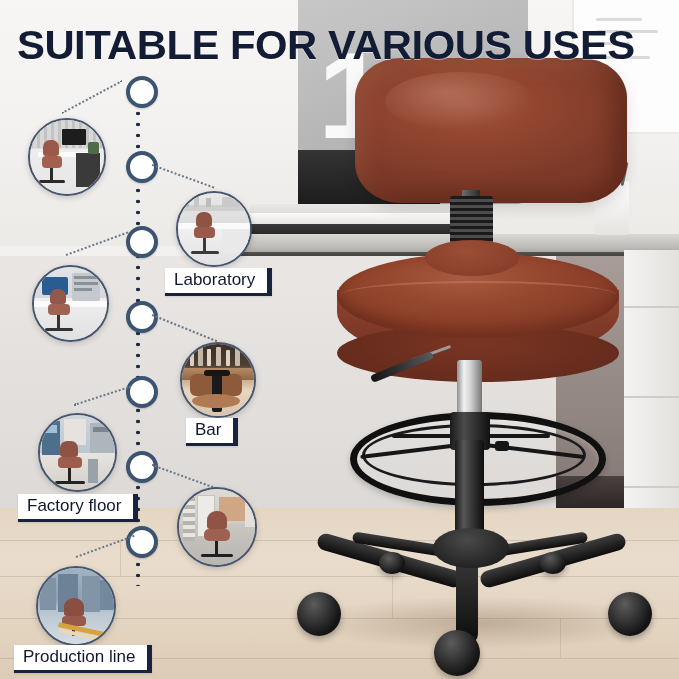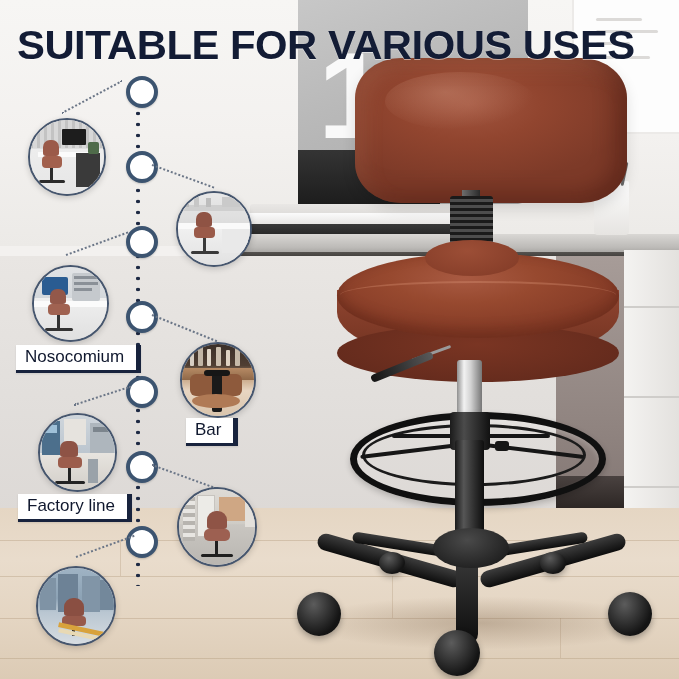--- a/index.html
+++ b/index.html
@@ -488,17 +488,18 @@
     <div class="ts" style="left:20px;top:6px;width:20px;height:38px;background:#6d8296;"></div>
     <div class="ts" style="left:44px;top:8px;width:18px;height:36px;background:#8195a7;"></div>
     <div class="ts" style="left:62px;top:12px;width:14px;height:30px;background:#73889b;"></div>
     <div class="ts" style="left:26px;top:30px;width:20px;height:18px;background:#8a4f42;border-radius:9px 9px 3px 3px;"></div>
     <div class="ts" style="left:24px;top:48px;width:24px;height:10px;background:#97594a;border-radius:4px;"></div>
     <div class="ts" style="left:34px;top:58px;width:3px;height:10px;background:#2a2a2a;"></div>
     <div class="ts" style="left:20px;top:60px;width:56px;height:5px;background:#d8a23c;transform:rotate(12deg);"></div>
     <div class="ts" style="left:20px;top:66px;width:56px;height:4px;background:#e8d9b4;transform:rotate(12deg);"></div>
   </div>
 
-  <div class="chip" style="left:16px;  top:345px;">Nosocomium</div>
+  <div class="chip" style="left:165px; top:268px;">Laboratory</div>
   <div class="chip" style="left:186px; top:418px;">Bar</div>
-  <div class="chip" style="left:18px;  top:494px;">Factory line</div>
+  <div class="chip" style="left:18px;  top:494px;">Factory floor</div>
+  <div class="chip" style="left:14px;  top:645px;">Production line</div>
 
 </div>
 
 </body></html>

